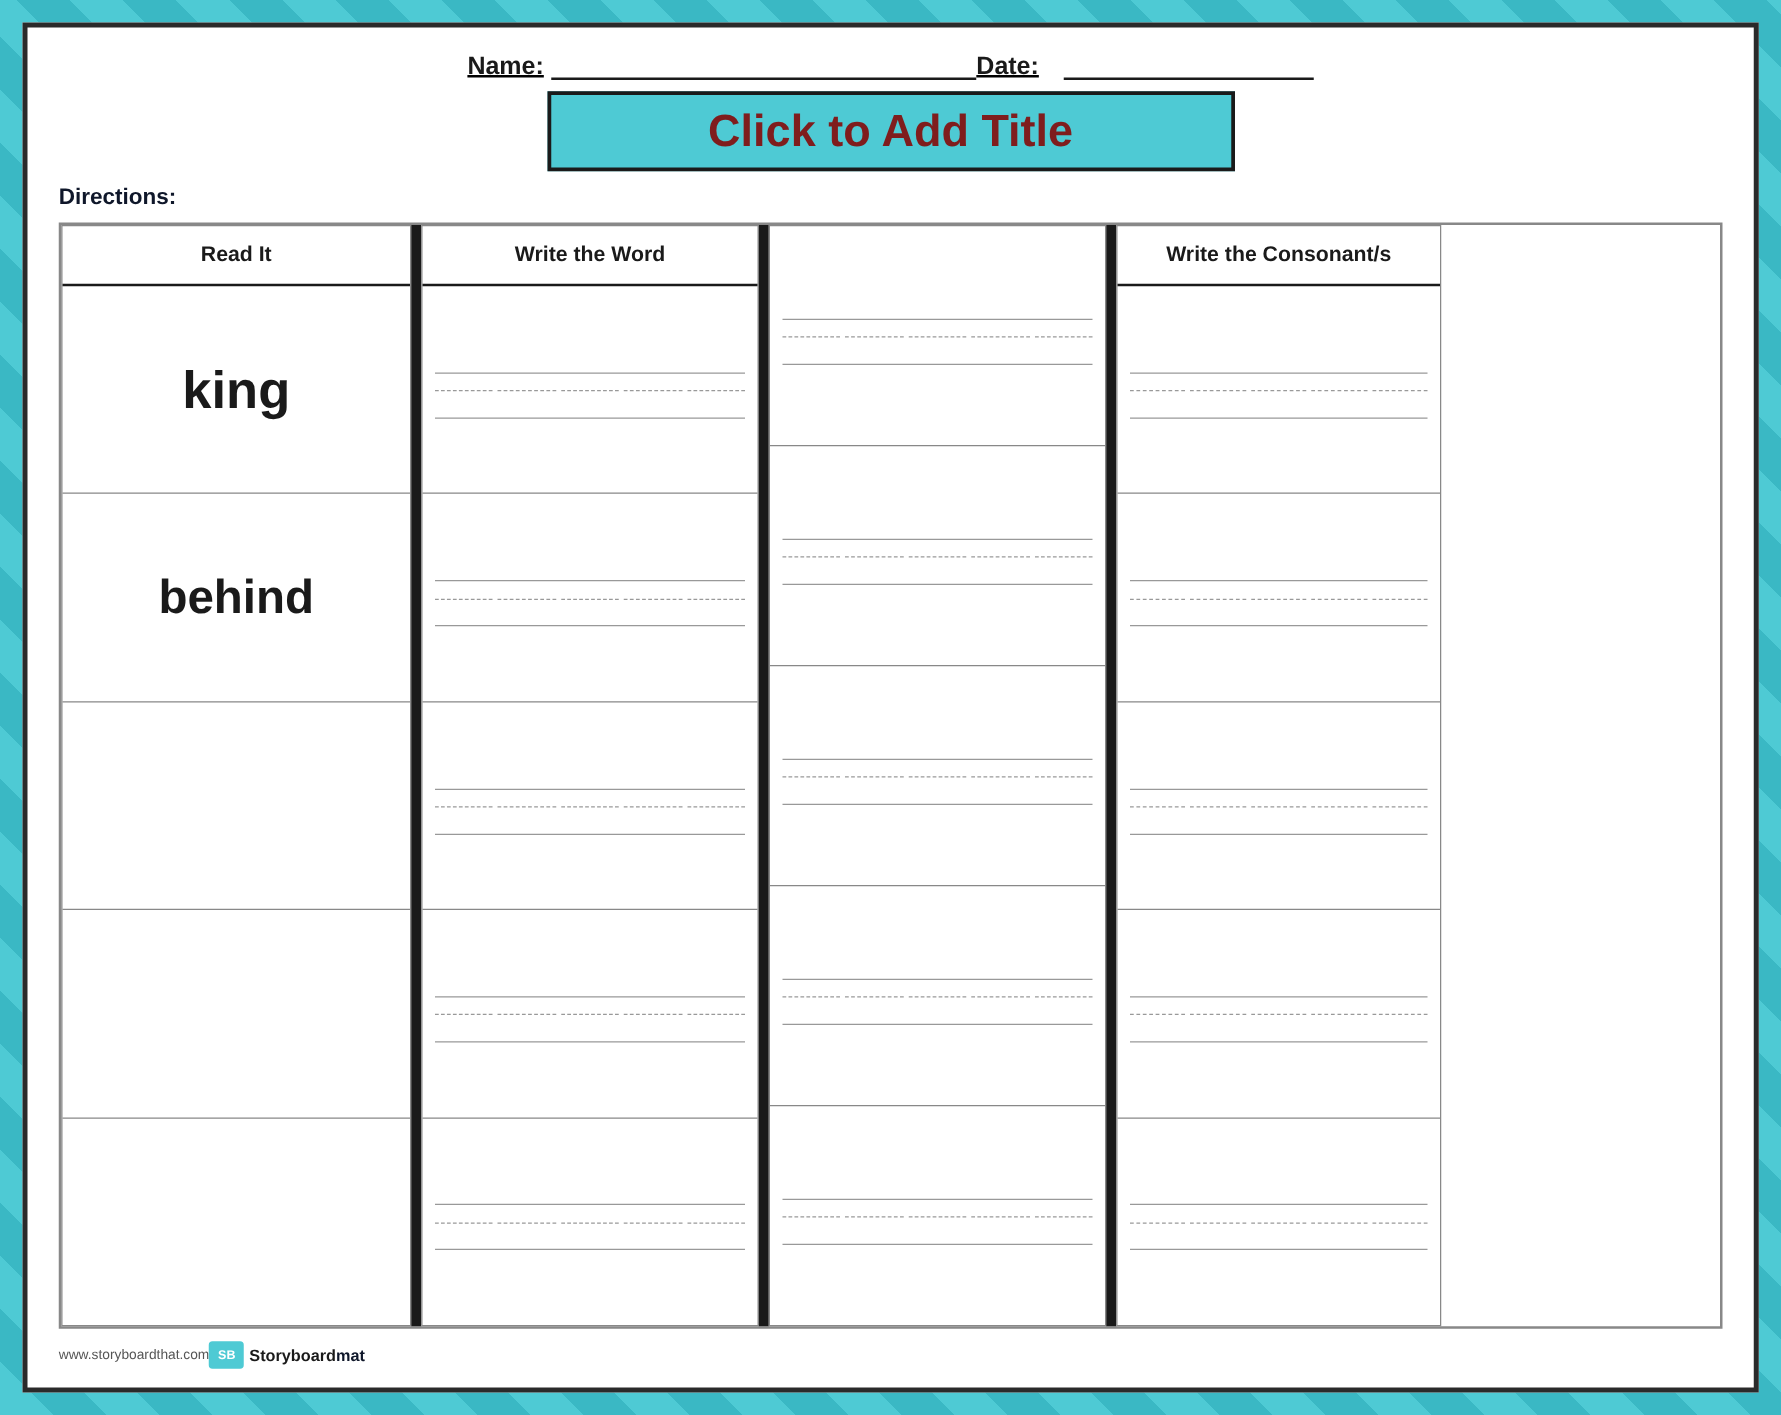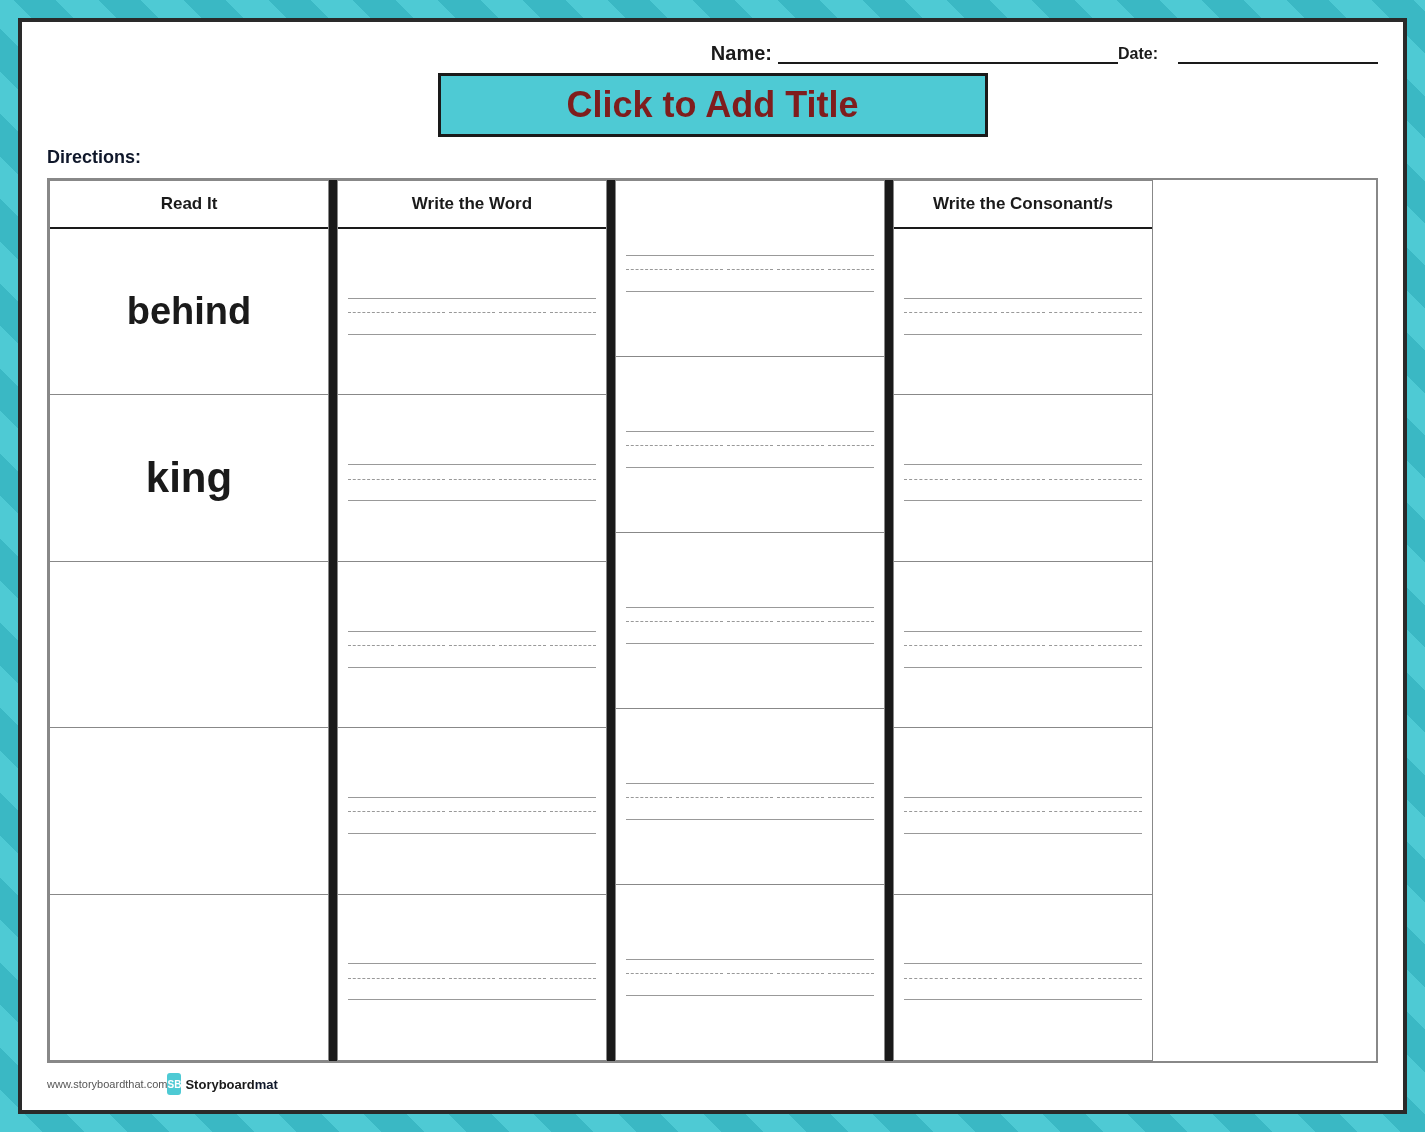--- a/index.html
+++ b/index.html
@@ -36,23 +36,24 @@
       border: 4px solid #2a2a2a;
       z-index: 1;
       padding: 20px 25px 15px 25px;
       display: flex;
       flex-direction: column;
     }
 
     
     .top-row {
       display: flex;
-      justify-content: flex-end;
+      justify-content: center;
       align-items: center;
       margin-bottom: 8px;
+      text-decoration: underline;
     }
 
     .name-field {
       display: flex;
       align-items: center;
       gap: 6px;
       font-weight: 900;
       font-size: 20px;
       color: #1a1a1a;
     }
@@ -61,21 +62,21 @@
       width: 340px;
       border-bottom: 2px solid #1a1a1a;
       height: 20px;
     }
 
     .date-field {
       display: flex;
       align-items: center;
       gap: 20px;
       font-weight: 900;
-      font-size: 16px;
+      font-size: 20px;
       color: #1a1a1a;
     }
 
     .date-line {
       width: 200px;
       border-bottom: 2px solid #1a1a1a;
       height: 20px;
     }
 
     
@@ -228,21 +229,21 @@
     .footer-logo {
       display: flex;
       align-items: center;
       gap: 4px;
       font-size: 13px;
       font-weight: bold;
       color: #1a1a1a;
     }
 
     .logo-icon {
-      width: 14px;
+      width: 28px;
       height: 22px;
       background: #4ecad4;
       border-radius: 3px;
       display: flex;
       align-items: center;
       justify-content: center;
       font-size: 10px;
       color: white;
       font-weight: 900;
     }
@@ -273,25 +274,25 @@
 
   <div class="worksheet-grid">
 
     <div class="col">
       <div class="col-header">
         <span>Read It</span>
       </div>
       <div class="col-cells">
 
         <div class="cell word-cell">
+          <span class="word-text">king</span>
+        </div>
+
+        <div class="cell word-cell">
           <span class="word-text large">behind</span>
-        </div>
-
-        <div class="cell word-cell">
-          <span class="word-text">king</span>
         </div>
 
         <div class="cell word-cell"></div>
         <div class="cell word-cell"></div>
         <div class="cell word-cell"></div>
       </div>
     </div>
 
     <div class="col-divider"></div>
 

